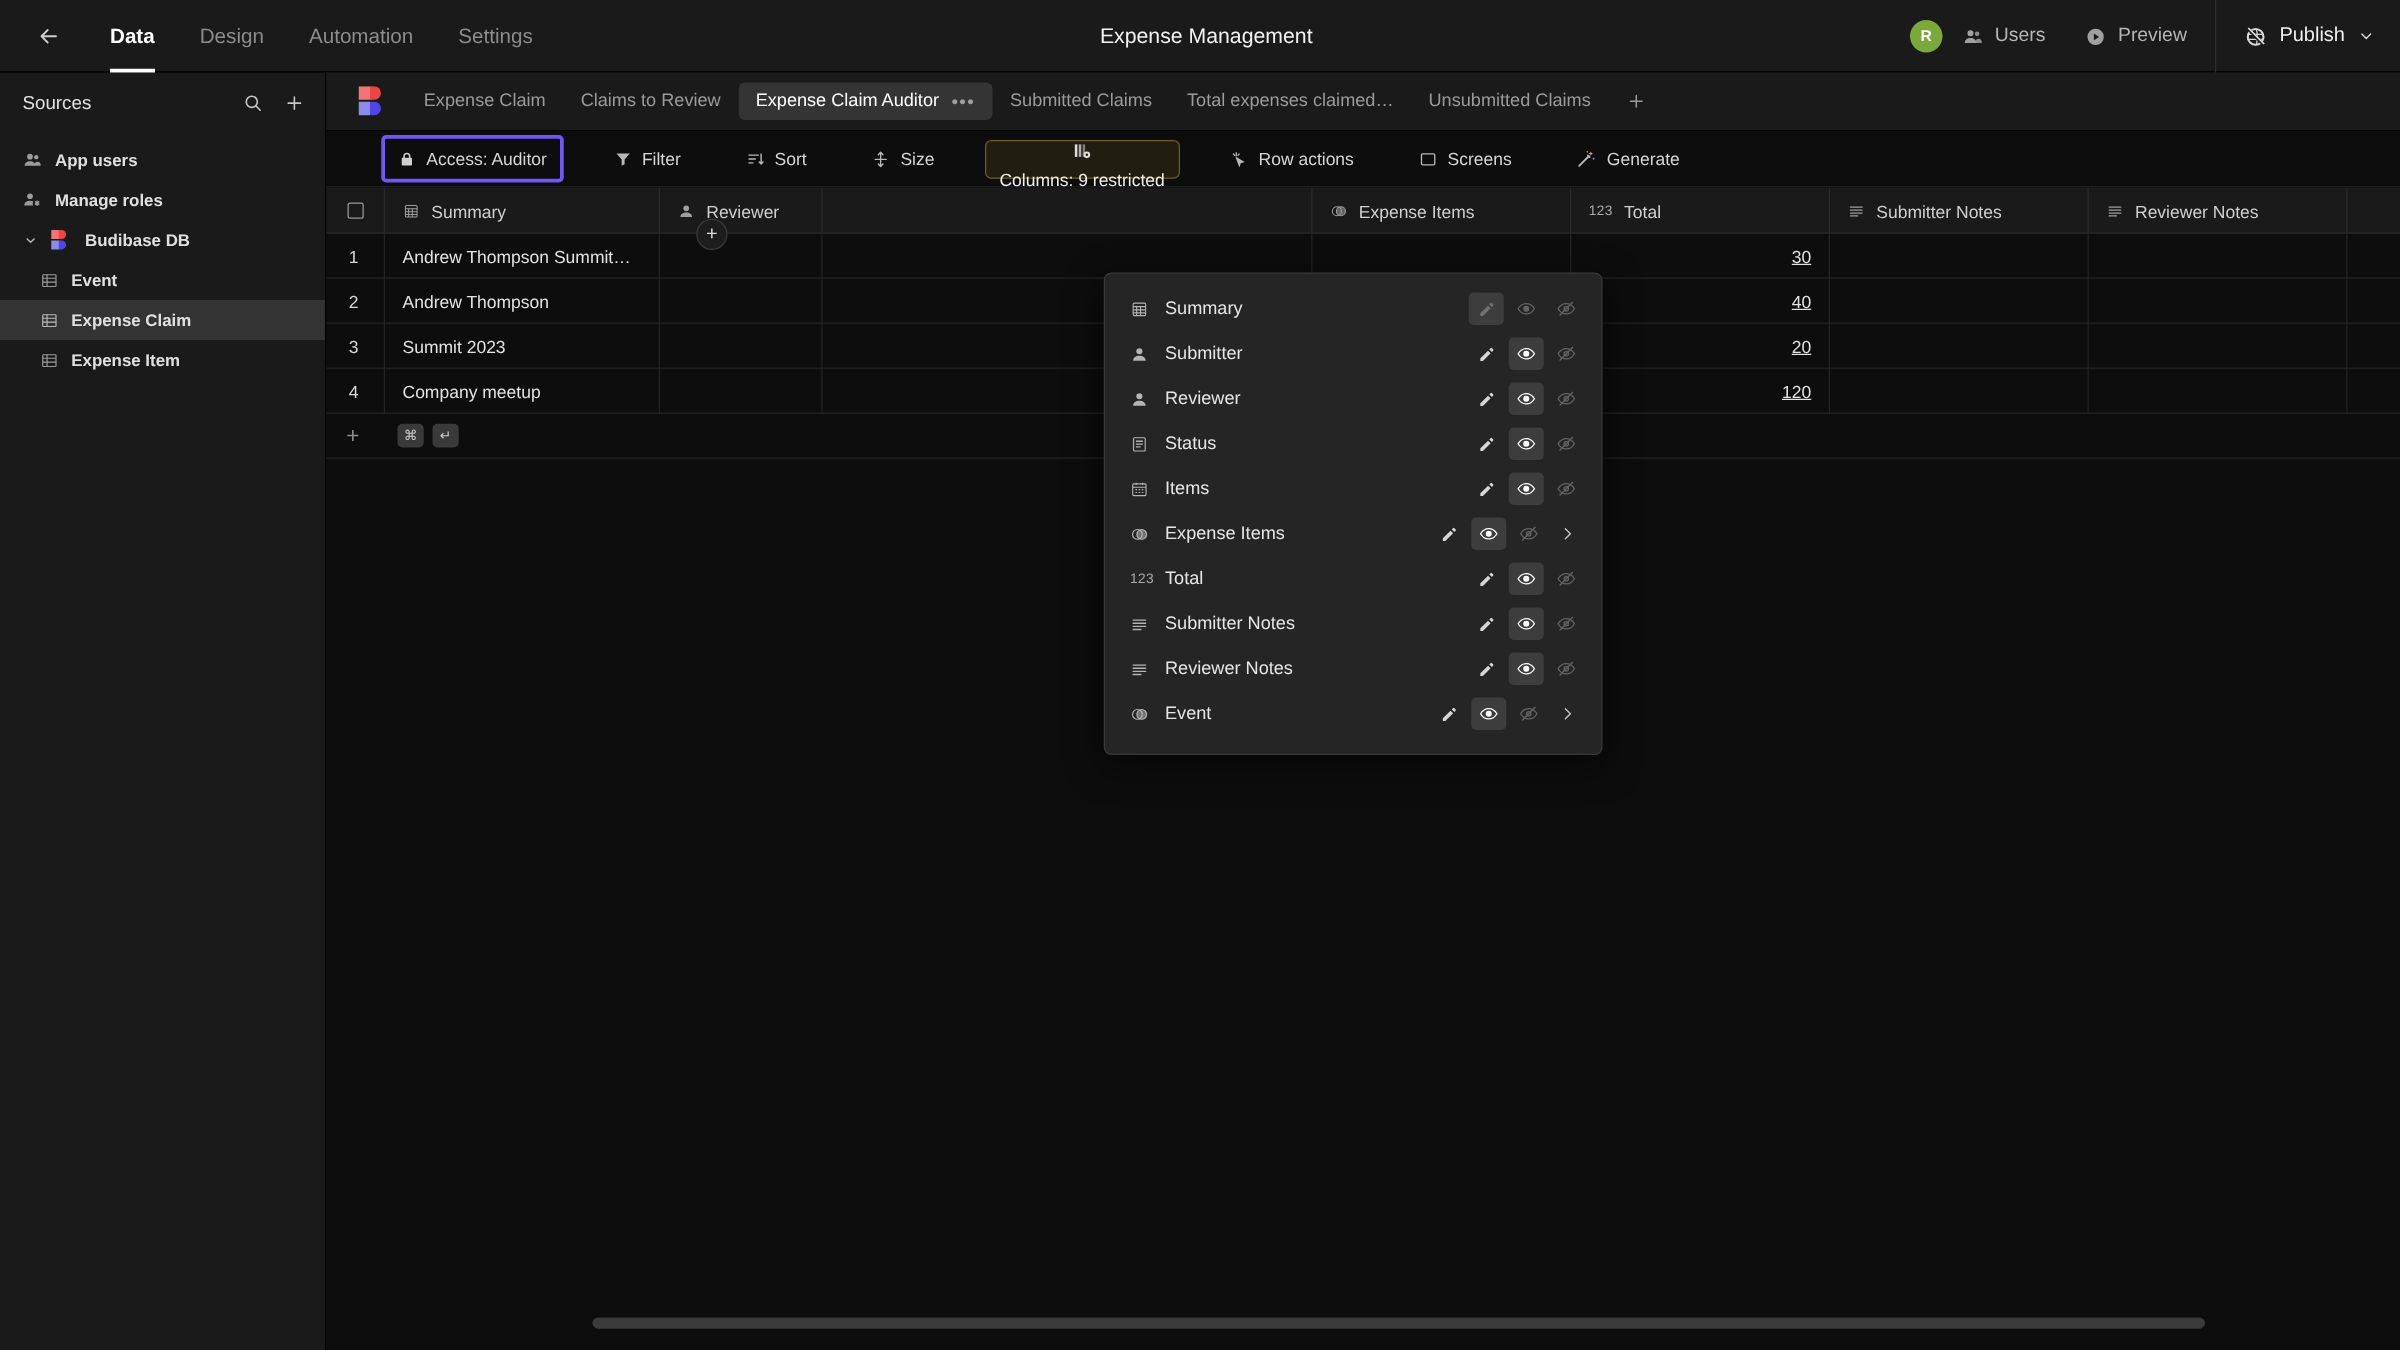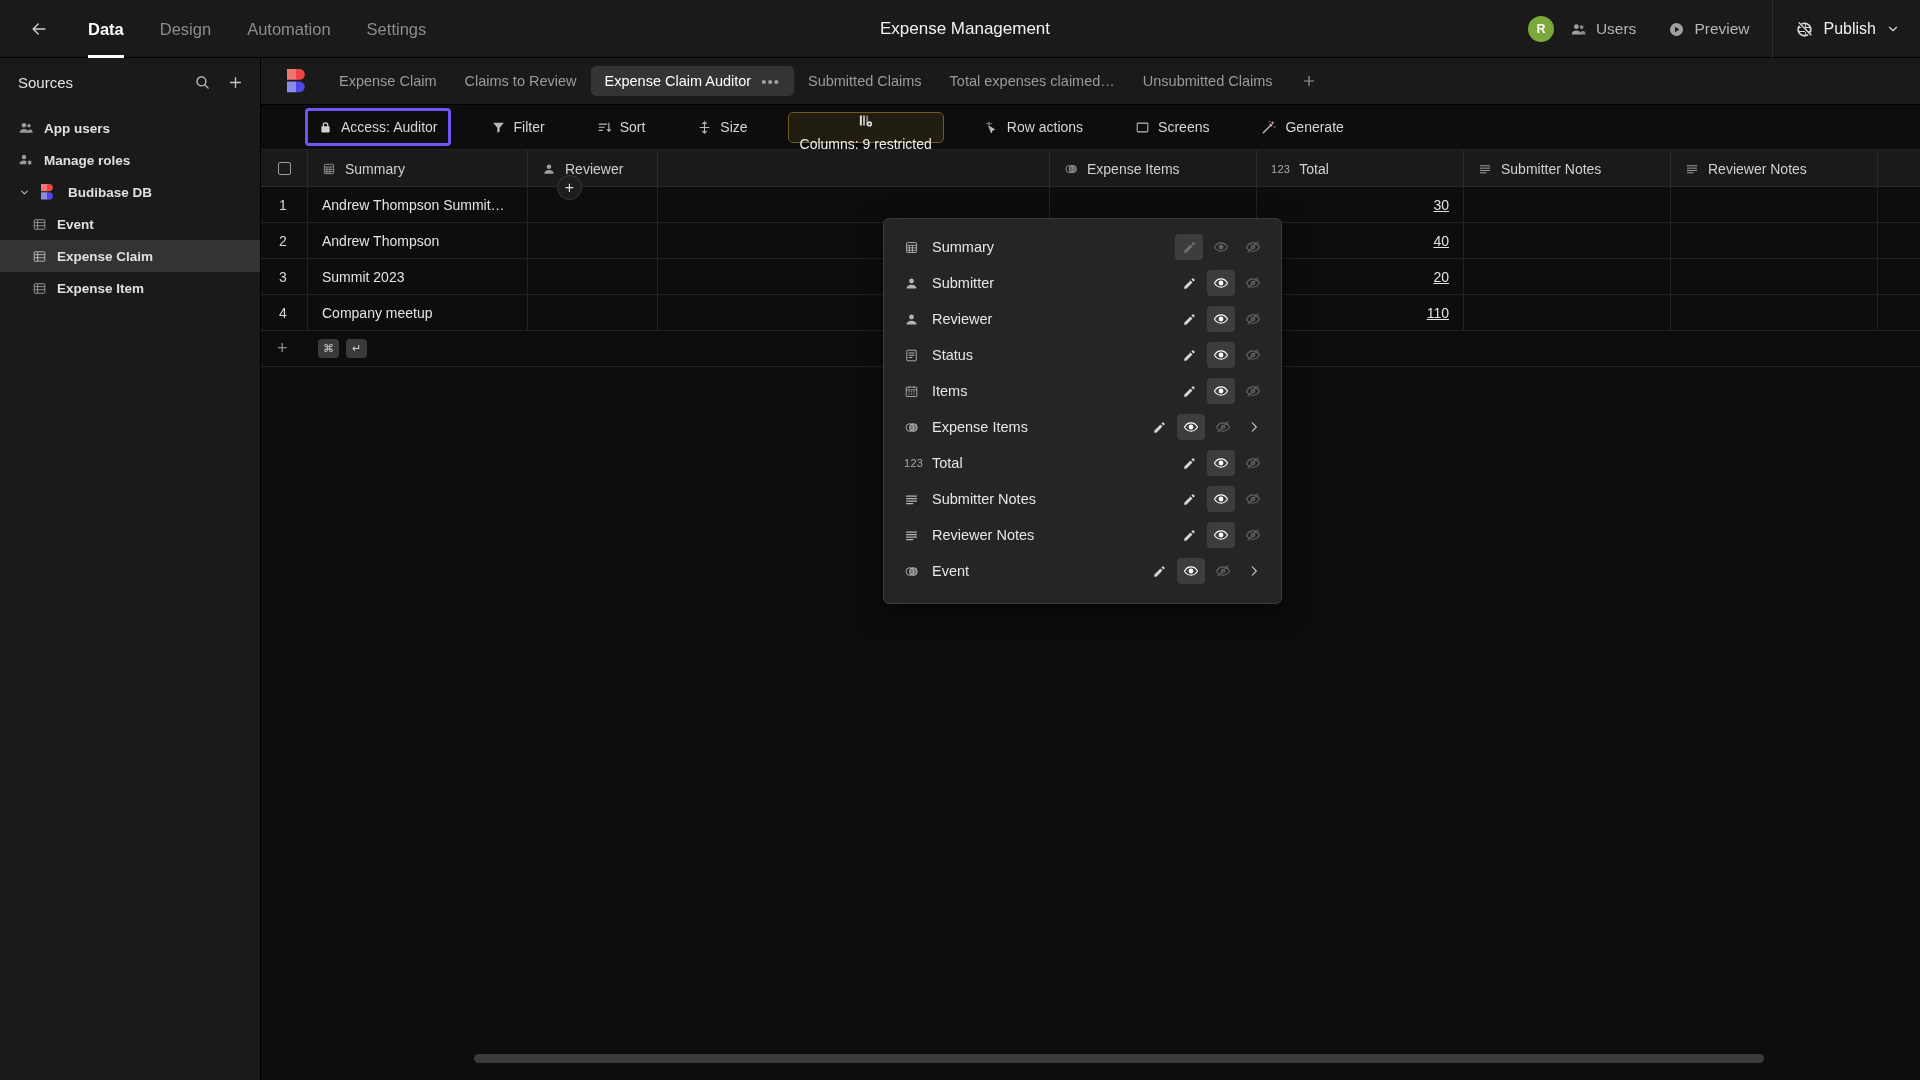--- a/index.html
+++ b/index.html
@@ -565,21 +565,21 @@
           <div class="gr-cell" style="width:207px;"></div>
           <div class="gr-cell" style="width:207px;"></div>
         </div>
 
         <div class="grid-row">
           <div class="gr-cell gr-num" style="width:47px;">4</div>
           <div class="gr-cell" style="width:220px;">Company meetup</div>
           <div class="gr-cell" style="width:130px;"></div>
           <div class="gr-cell" style="width:392px;"></div>
           <div class="gr-cell" style="width:207px;"></div>
-          <div class="gr-cell gr-right" style="width:207px;">110</div>
+          <div class="gr-cell gr-right" style="width:207px;">120</div>
           <div class="gr-cell" style="width:207px;"></div>
           <div class="gr-cell" style="width:207px;"></div>
         </div>
 
         <div class="addrow">
           <span class="plus">+</span>
           <span class="kbd-wrap">
             <span class="kbd">⌘</span>
             <span class="kbd">↵</span>
           </span>

